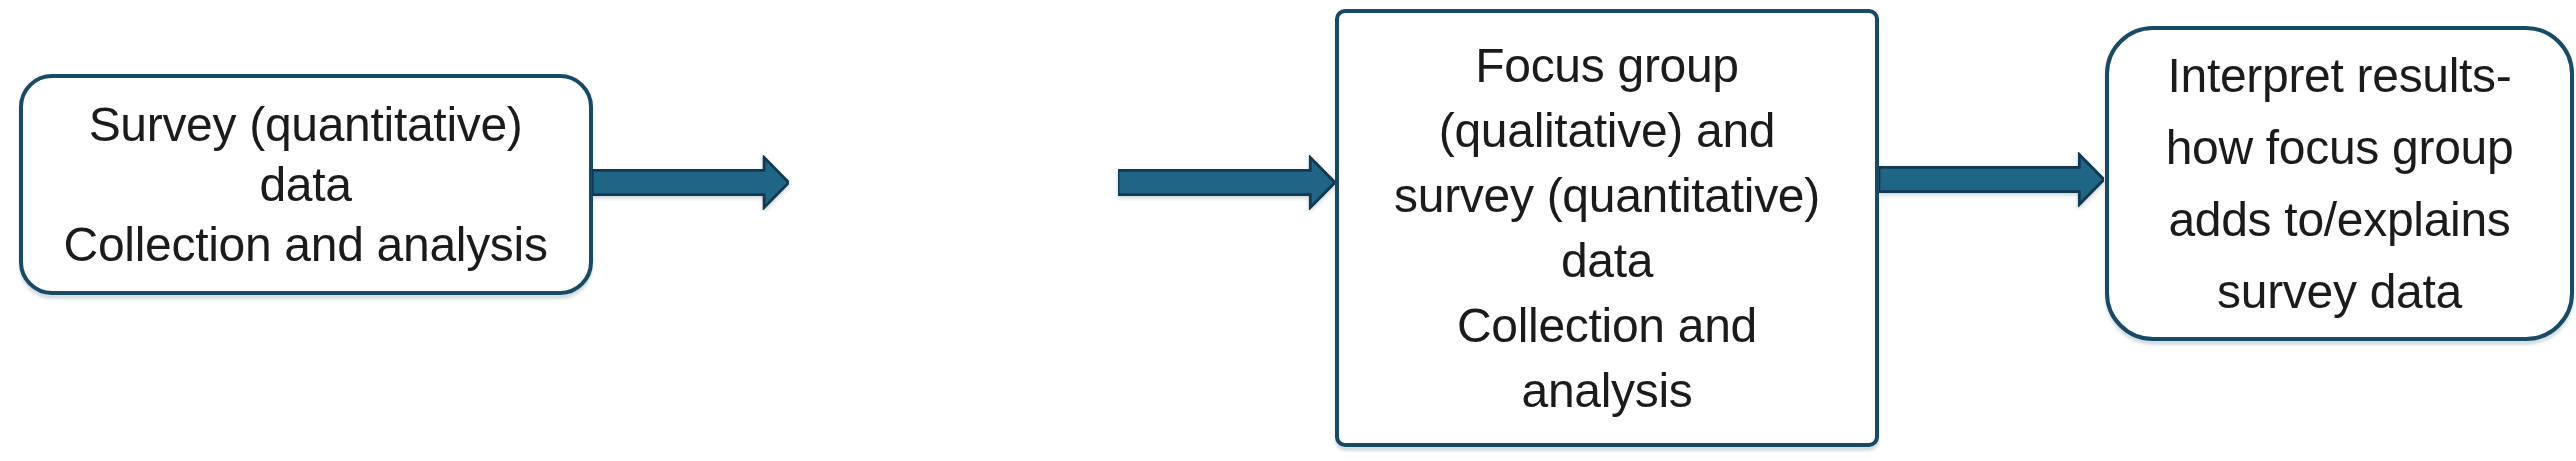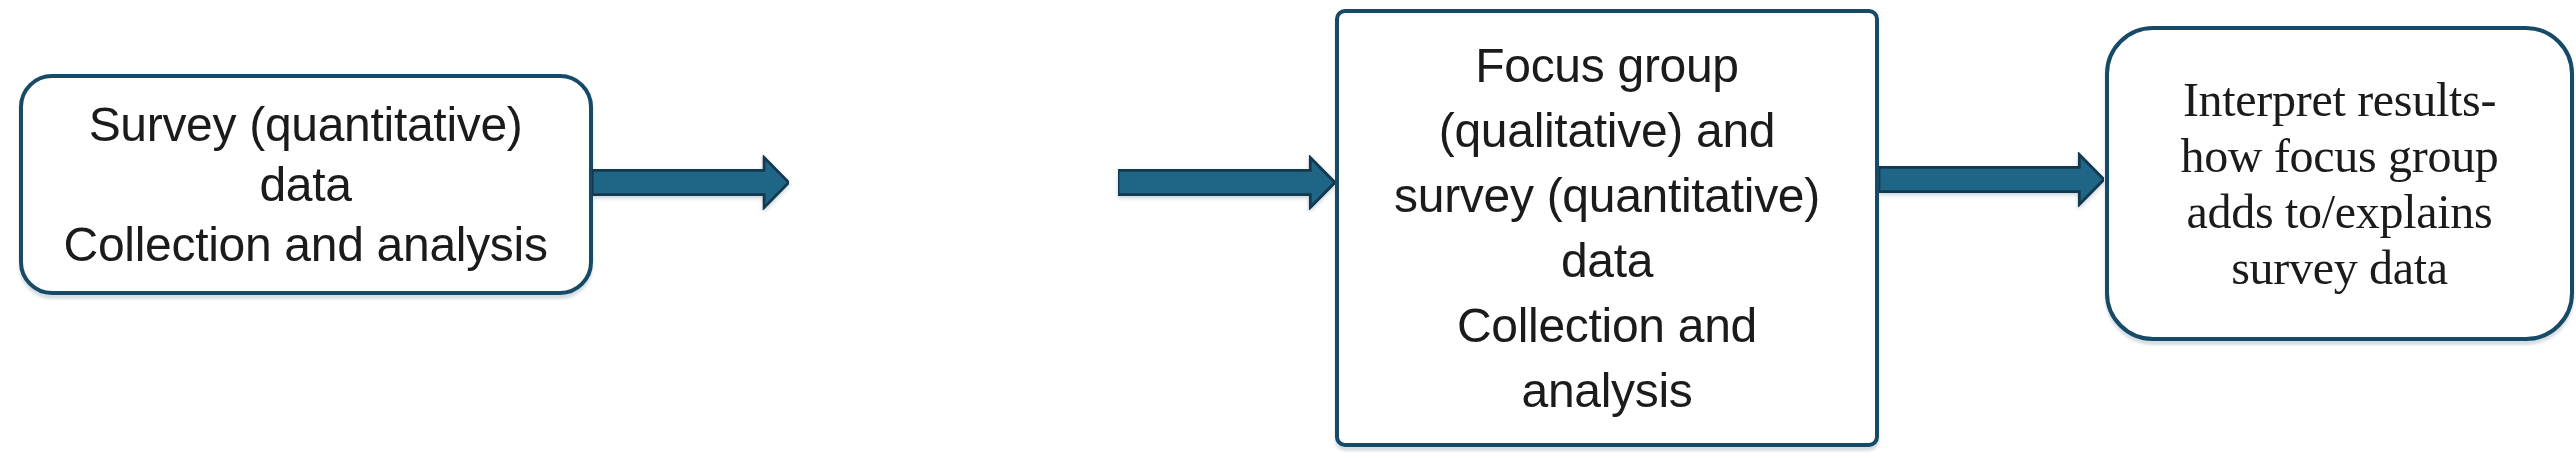--- a/index.html
+++ b/index.html
@@ -37,21 +37,21 @@
   .node1 { left: 18.6px;   top: 74px; width: 574px; height: 221px; border-radius: 33px; }
   .node1 .label { line-height: 60px; }
   
   .node2 { left: 789px; top: 87px; width: 329px; height: 186px; border-radius: 29px; }
   .node2 .label { line-height: 58px; }
   
   .node3 { left: 1335px; top: 9px;  width: 544px; height: 438px; border-radius: 10px; }
   .node3 .label { line-height: 65px; }
   
   .node4 { left: 2105px; top: 26px;  width: 469px; height: 315px; border-radius: 48px; }
-  .node4 .label { line-height: 56px; font-family: Liberation Serif, serif; }
+  .node4 .label { line-height: 72px; }
 
   .arrow {
     position: absolute;
     filter: drop-shadow(0 2.7px 2.1px rgba(23, 74, 102, 0.25));
   }
   .arrow polygon {
     fill: var(--arrow-fill, #1f6586);
     stroke: var(--arrow-stroke, #14394f);
     stroke-width: 4;
     stroke-linejoin: miter;

